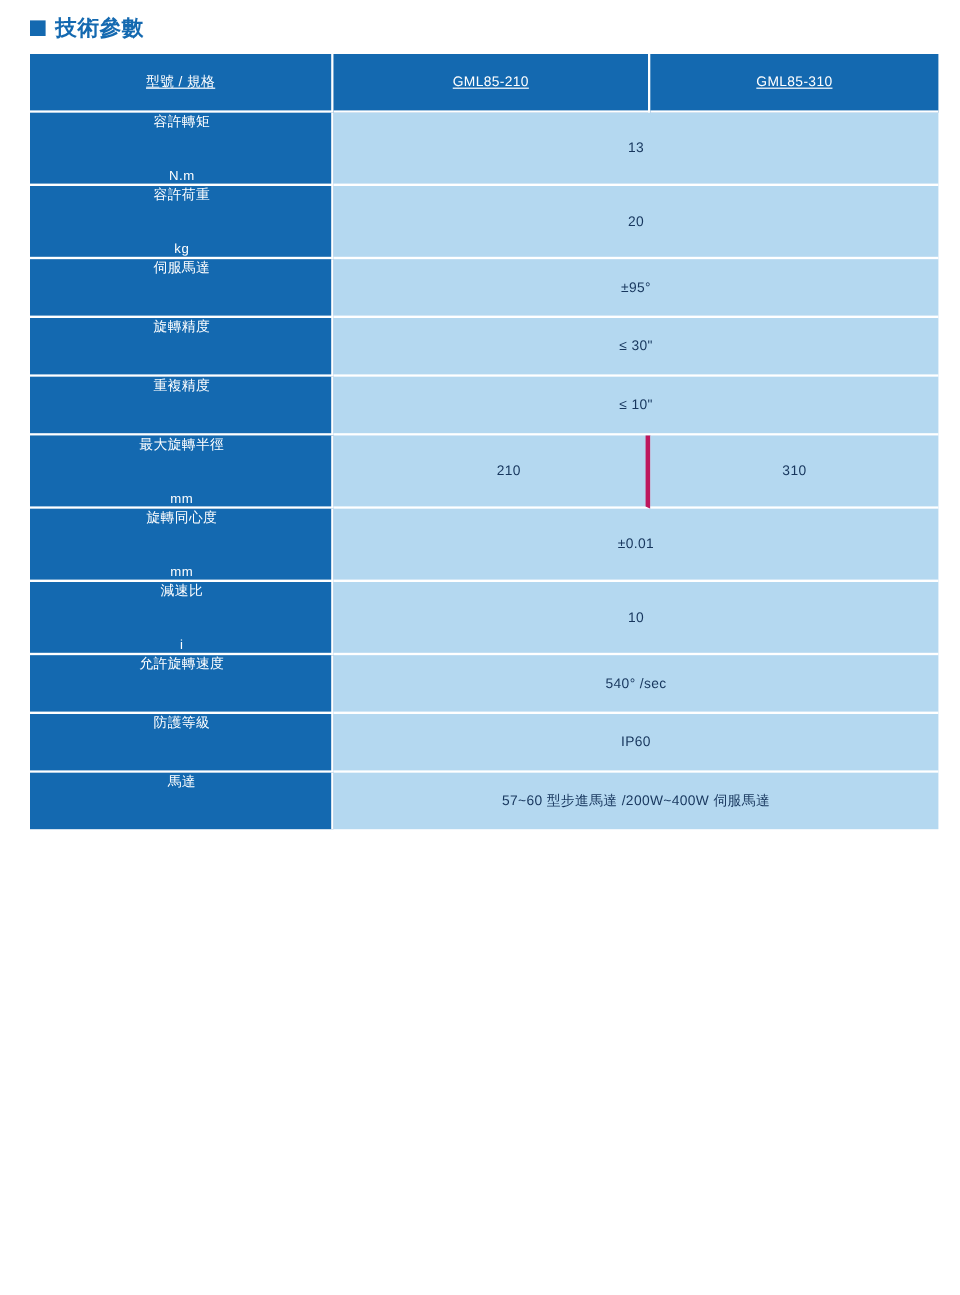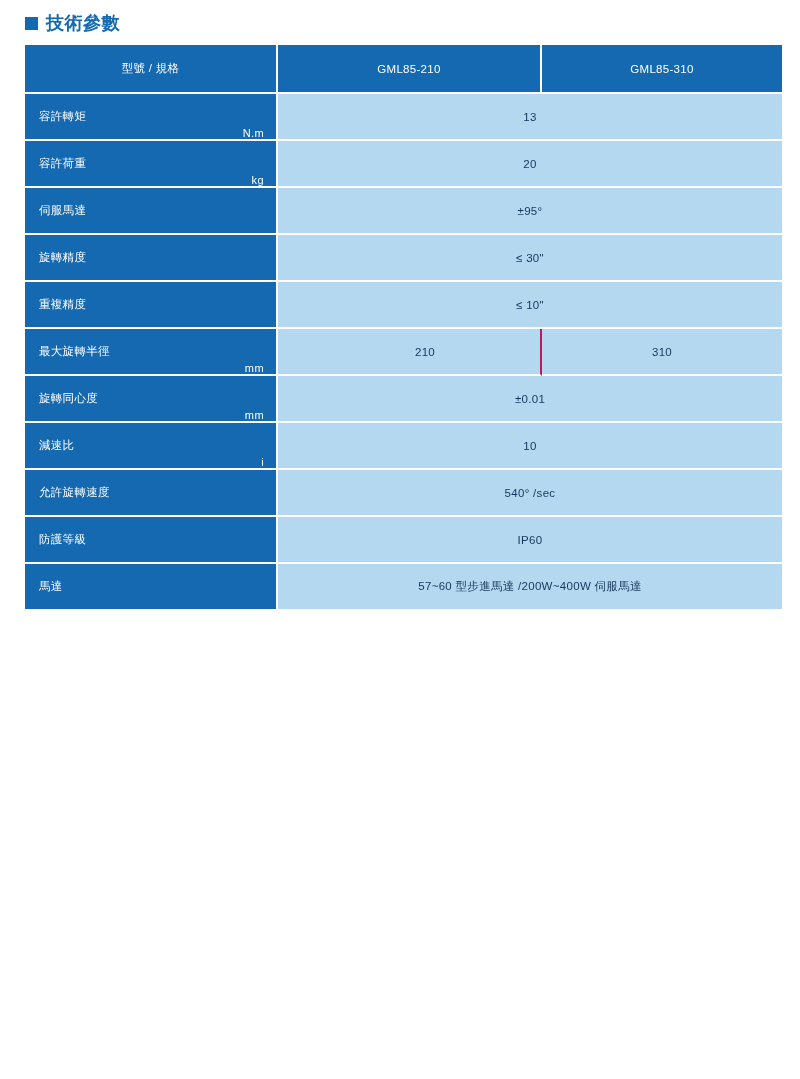--- a/index.html
+++ b/index.html
@@ -65,40 +65,42 @@
     color: #ffffff;
     font-size: 11.5px;
     font-weight: normal;
     height: 47px;
     text-align: center;
     vertical-align: middle;
     border-right: 2px solid #ffffff;
     border-bottom: 2px solid #ffffff;
     padding: 0;
     letter-spacing: 0.3px;
+    text-decoration: underline;
   }
   tr.header-row th:last-child { border-right: none; }
 
   
   td.label-cell {
     background: #1469b0;
     color: #ffffff;
     height: 45px;
     padding: 0 12px 0 14px;
     vertical-align: middle;
     border-bottom: 2px solid #ffffff;
     border-right: 2px solid #ffffff;
     font-size: 11.5px;
     letter-spacing: 0.3px;
   }
   .label-inner {
     display: flex;
     align-items: center;
     justify-content: space-between;
     width: 100%;
+    flex-direction: column;
   }
   .label-name { white-space: nowrap; }
   .label-unit {
     white-space: nowrap;
     font-size: 11px;
     letter-spacing: 0.4px;
     margin-top: 32px;
   }
 
   
@@ -107,21 +109,21 @@
     color: #17365d;
     height: 45px;
     text-align: center;
     vertical-align: middle;
     font-size: 11.5px;
     border-bottom: 2px solid #ffffff;
     padding: 0;
     letter-spacing: 0.3px;
   }
   td.value-cell.split-left {
-    border-right: 2px solid #be185d;
+    border-right: 4px solid #be185d;
     padding-left: 32px;
   }
   tr.last-row td { border-bottom: none; }
 </style>
 </head>
 <body>
 
 <div class="section-heading">
   <span class="heading-bullet"></span>
   <span class="heading-text">技術參數</span>

